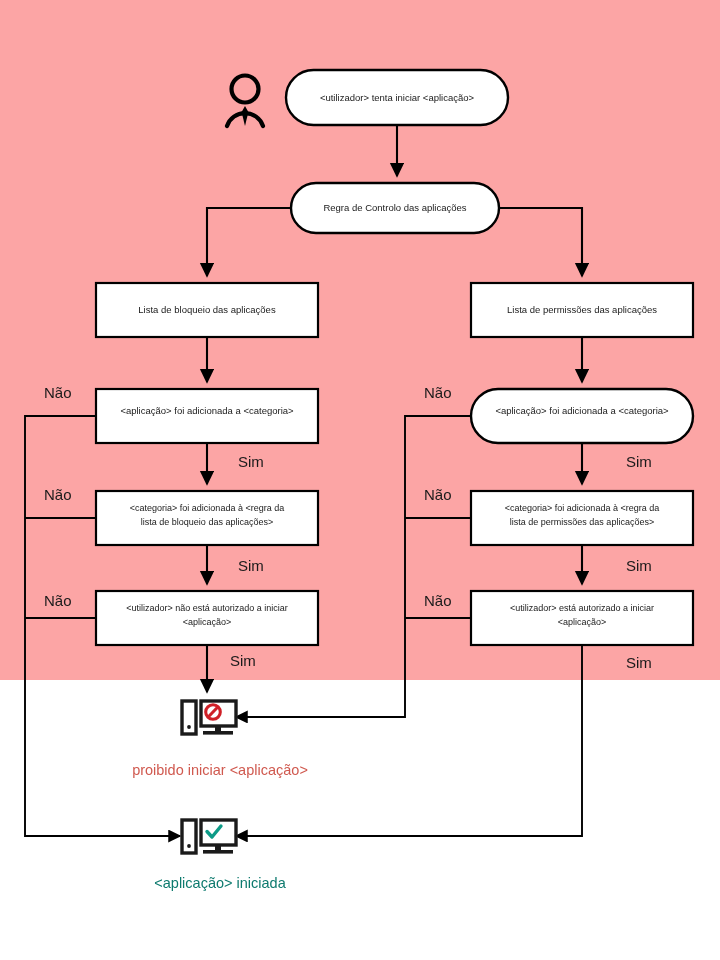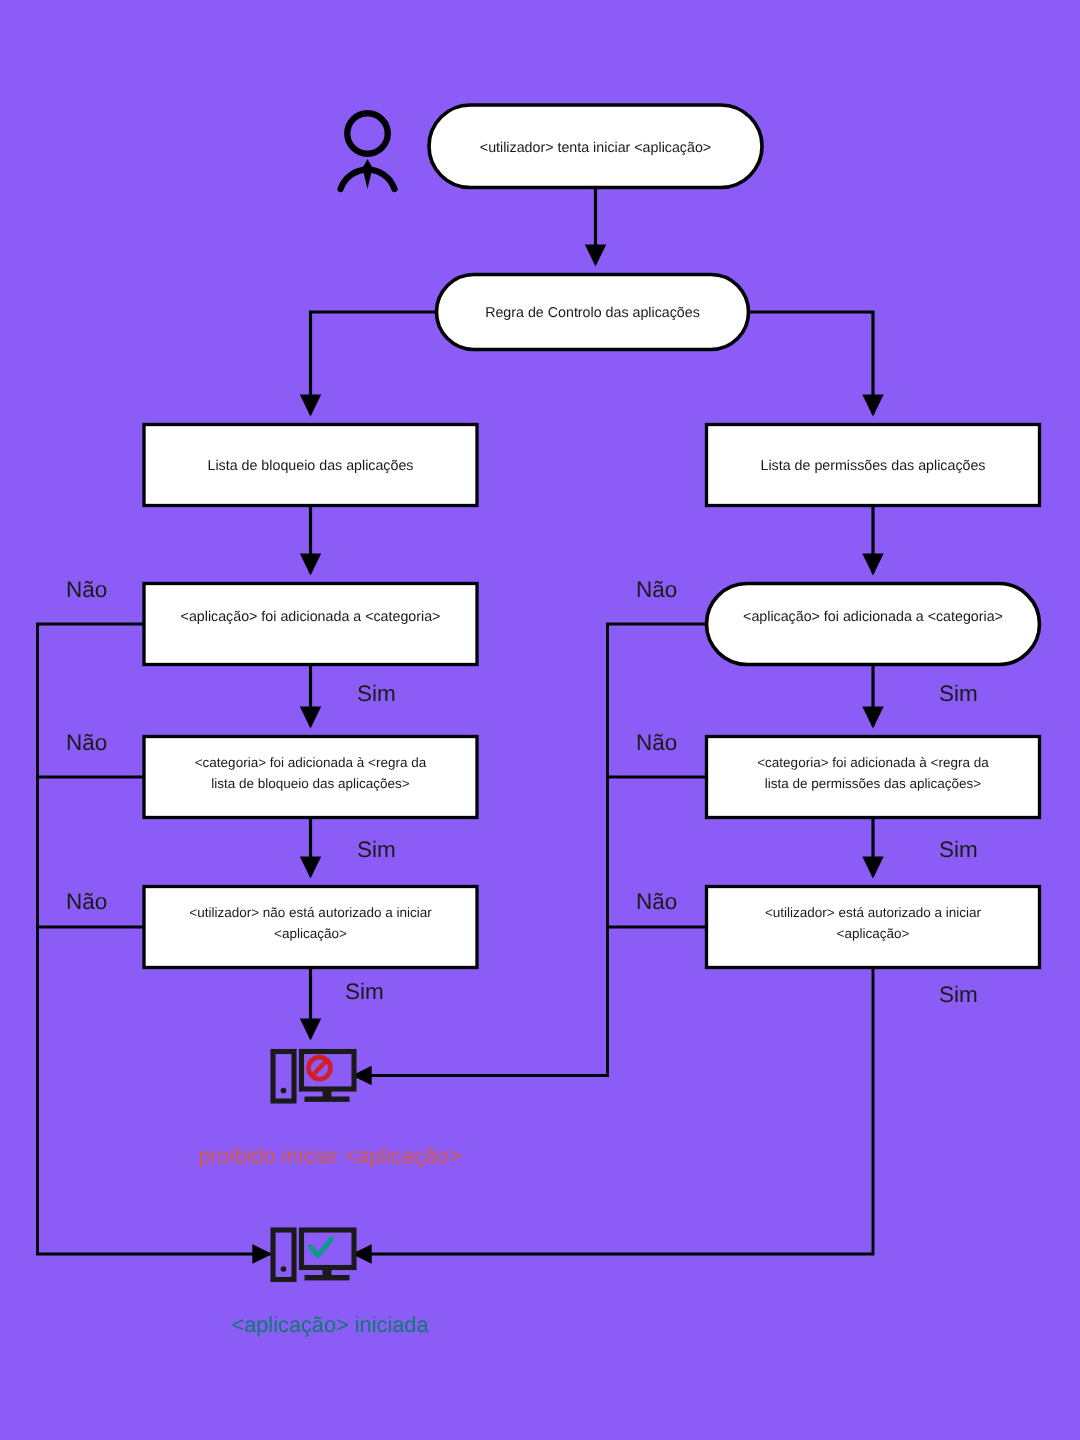--- a/index.html
+++ b/index.html
@@ -1,18 +1,18 @@
 <!DOCTYPE html>
 <html><head>
 <meta charset="utf-8">
 <style>
   html,body{margin:0;padding:0;background:#ffffff;}
   body{width:720px;height:960px;overflow:hidden;
        font-family:"Liberation Sans","DejaVu Sans",sans-serif;}
-  #stage{position:relative;width:720px;height:960px;background:#8b5cf6;}
+  #stage{position:relative;width:720px;height:680px;background:#fca5a5;}
   svg{display:block;}
   .node-text{font-family:"Liberation Sans","DejaVu Sans",sans-serif;
              font-size:9.5px;fill:#1a1a1a;text-anchor:middle;}
   .node-text-sm{font-size:9px;}
   .branch-label{font-family:"Liberation Sans","DejaVu Sans",sans-serif;
                 font-size:15px;fill:#1a1a1a;}
   .outcome-label{font-family:"Liberation Sans","DejaVu Sans",sans-serif;
                  font-size:14.5px;text-anchor:middle;}
   .shape{fill:#ffffff;stroke:#000000;stroke-width:2.2;}
   .shape-round{fill:#ffffff;stroke:#000000;stroke-width:2.4;}

